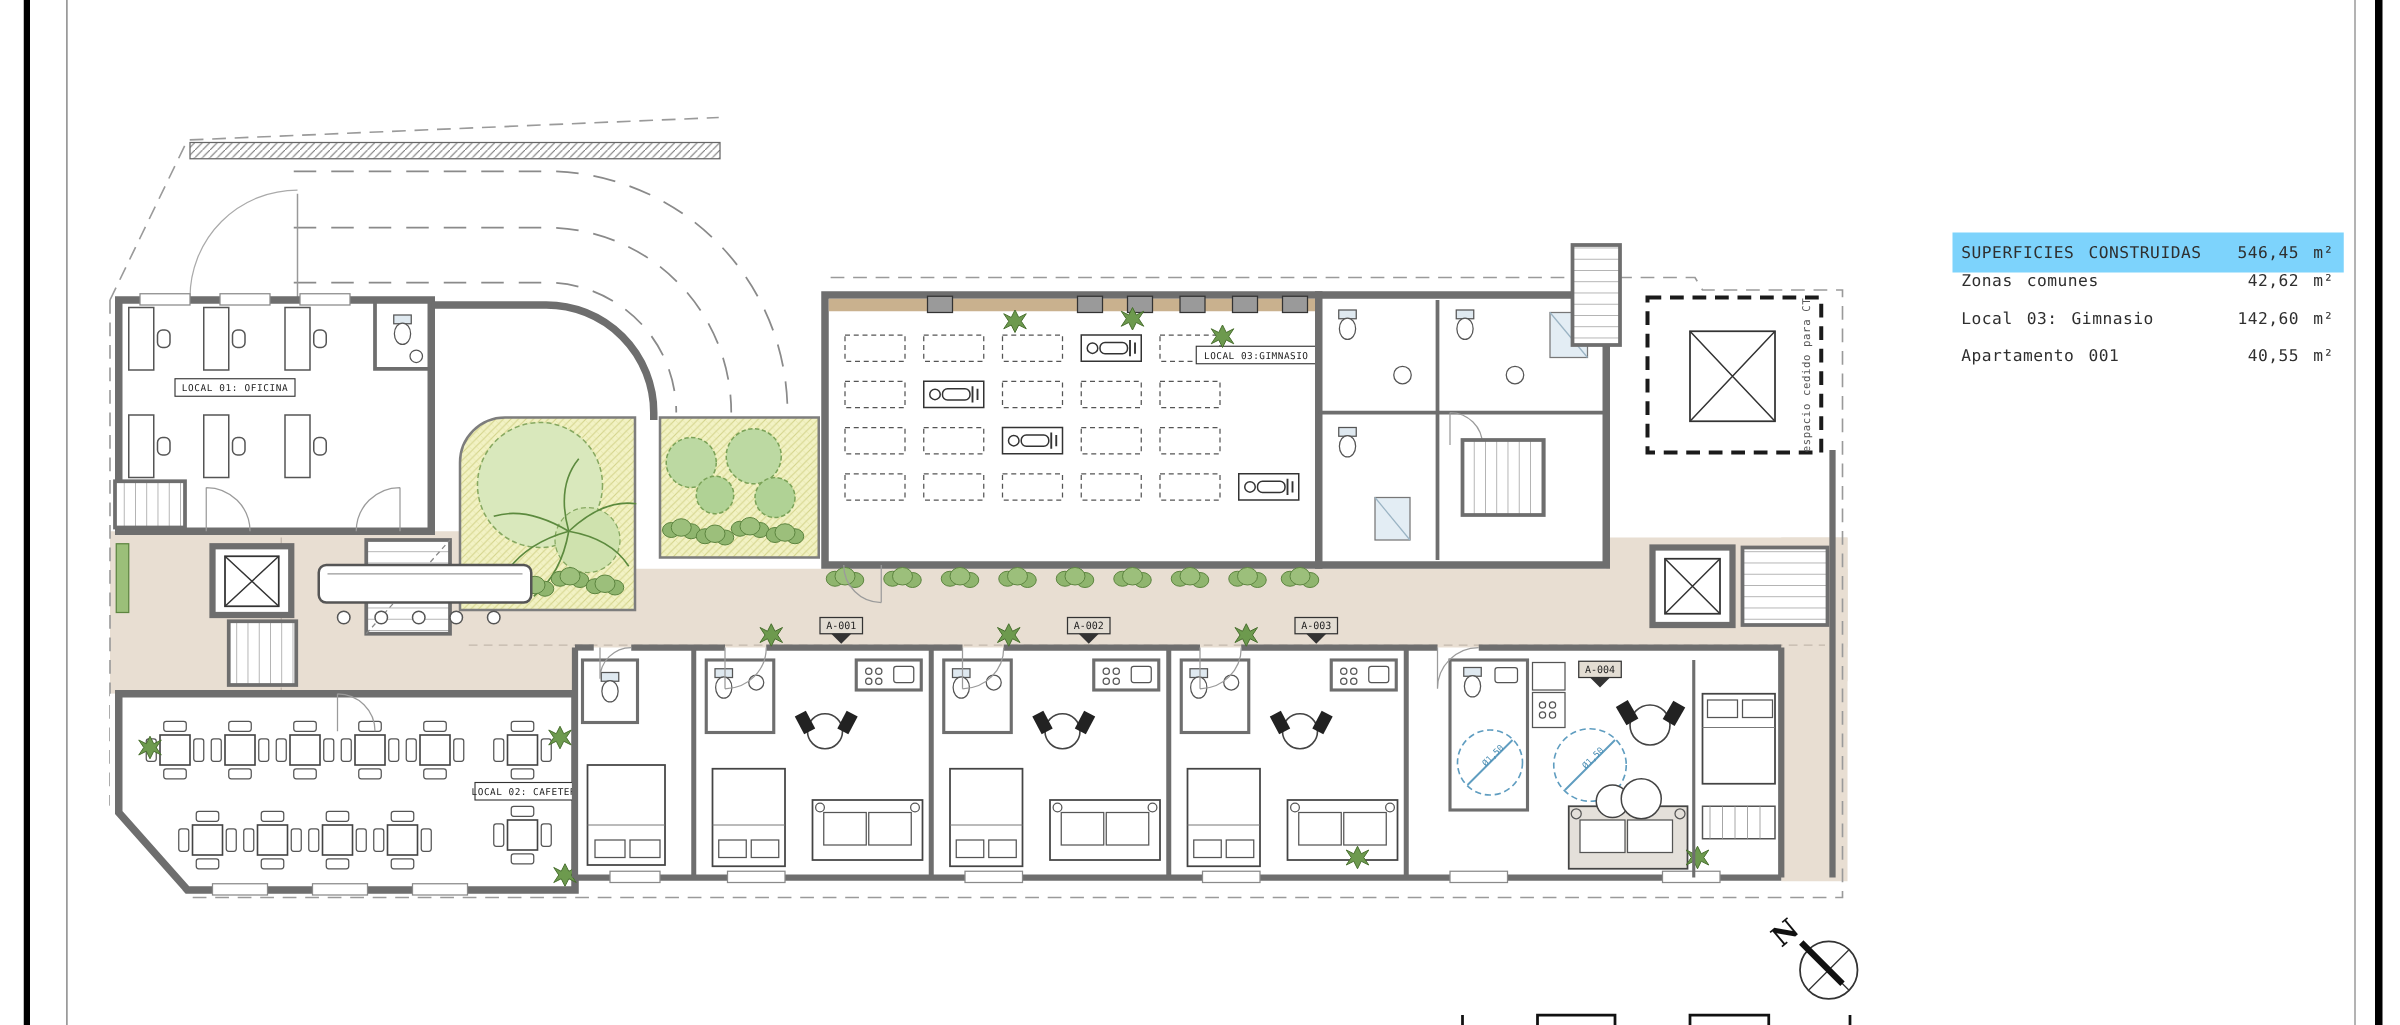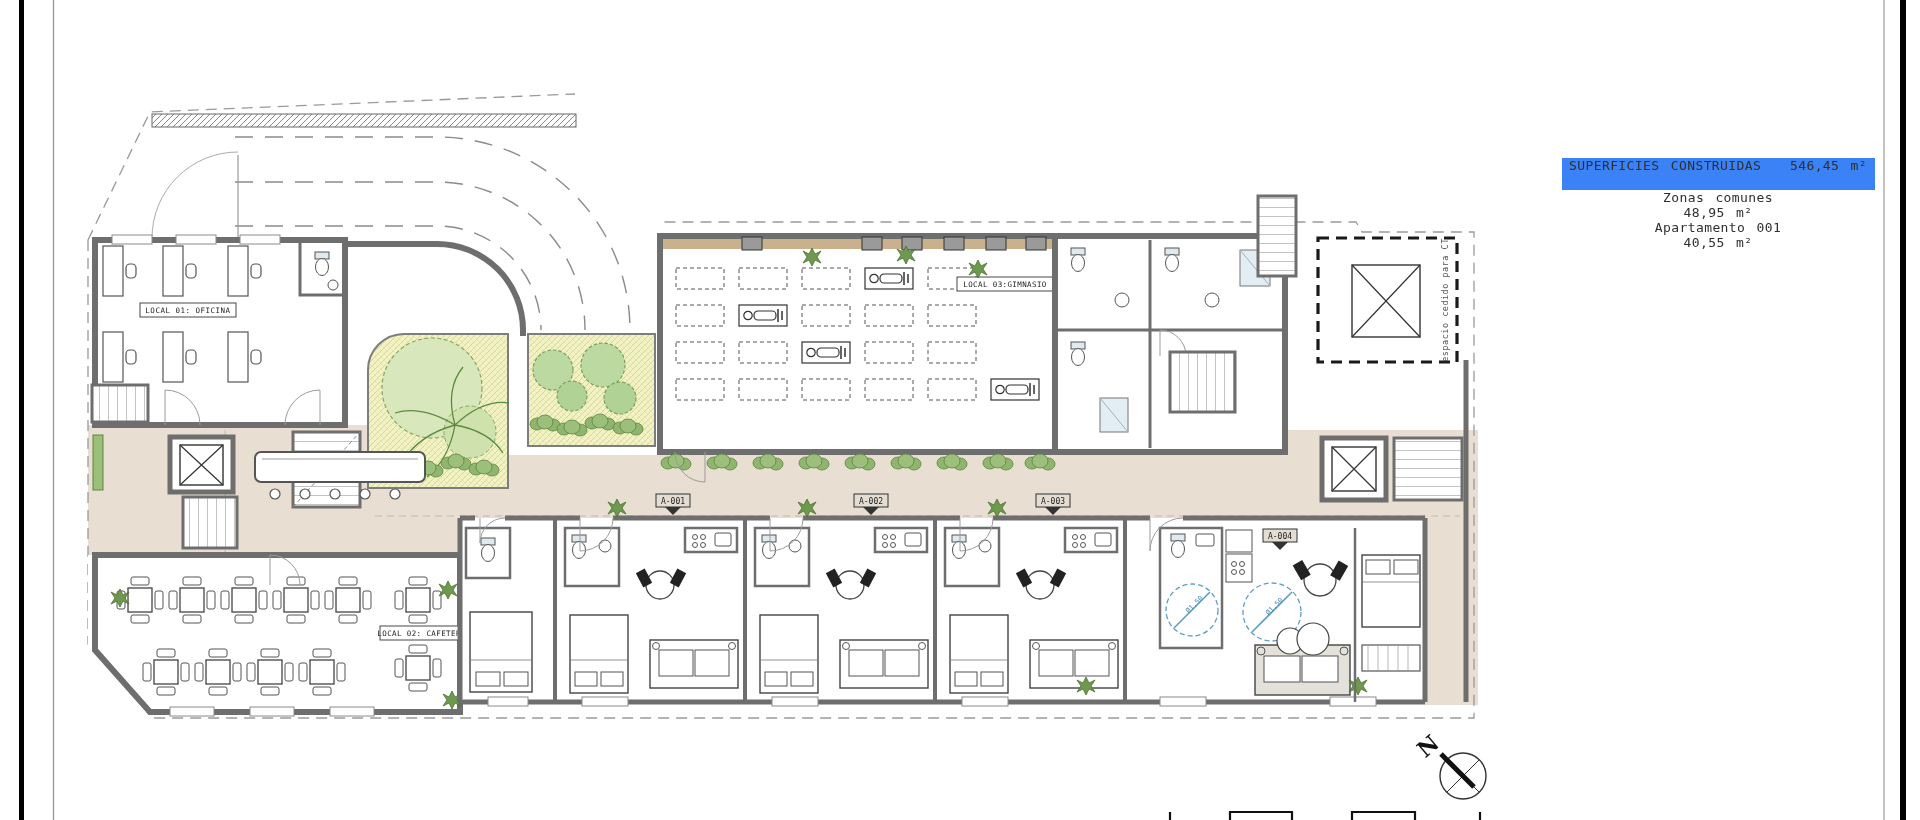--- a/index.html
+++ b/index.html
@@ -2,24 +2,24 @@
 <html><head>
 <meta charset="utf-8">
 <style>
   html,body{margin:0;padding:0;width:1920px;height:820px;background:#fff;overflow:hidden;
     font-family:"DejaVu Sans Mono","Liberation Mono",monospace;}
   .sheet{position:relative;width:1920px;height:820px;background:#fff;}
   #plan-svg{position:absolute;left:0;top:0;}
   
   .legend{position:absolute;left:1562px;top:158px;width:313px;color:#2f2f2f;
     font-size:13px;letter-spacing:0.4px;word-spacing:3px;}
-  .legend-header{height:32px;background:#3b82f6;display:flex;justify-content:space-between;
+  .legend-header{height:32px;background:#7dd3fc;display:flex;justify-content:space-between;
+    align-items:center;padding:0 8px 0 7px;margin-top:28px;}
+  .legend-row{height:30px;display:flex;justify-content:space-between;align-items:flex-start;
     padding:0 8px 0 7px;}
-  .legend-row{height:30px;display:flex;justify-content:space-between;align-items:center;
-    padding:0 8px 0 7px;flex-direction:column;}
   .legend .val{white-space:nowrap;}
 </style>
 </head>
 <body>
 
 <div class="sheet">
 
 <svg id="plan-svg" width="1920" height="820" viewBox="0 0 1920 820">
   <defs>
     <pattern id="gardenHatch" width="6" height="6" patternUnits="userSpaceOnUse">
@@ -500,21 +500,25 @@
   </g>
 </svg>
 
   <div class="legend">
     <div class="legend-header">
       <span>SUPERFICIES CONSTRUIDAS</span>
       <span class="val">546,45 m²</span>
     </div>
     <div class="legend-row">
       <span>Zonas comunes</span>
-      <span class="val">48,95 m²</span>
+      <span class="val">42,62 m²</span>
+    </div>
+    <div class="legend-row">
+      <span>Local 03: Gimnasio</span>
+      <span class="val">142,60 m²</span>
     </div>
     <div class="legend-row">
       <span>Apartamento 001</span>
       <span class="val">40,55 m²</span>
     </div>
   </div>
 
 </div>
 
 </body></html>

